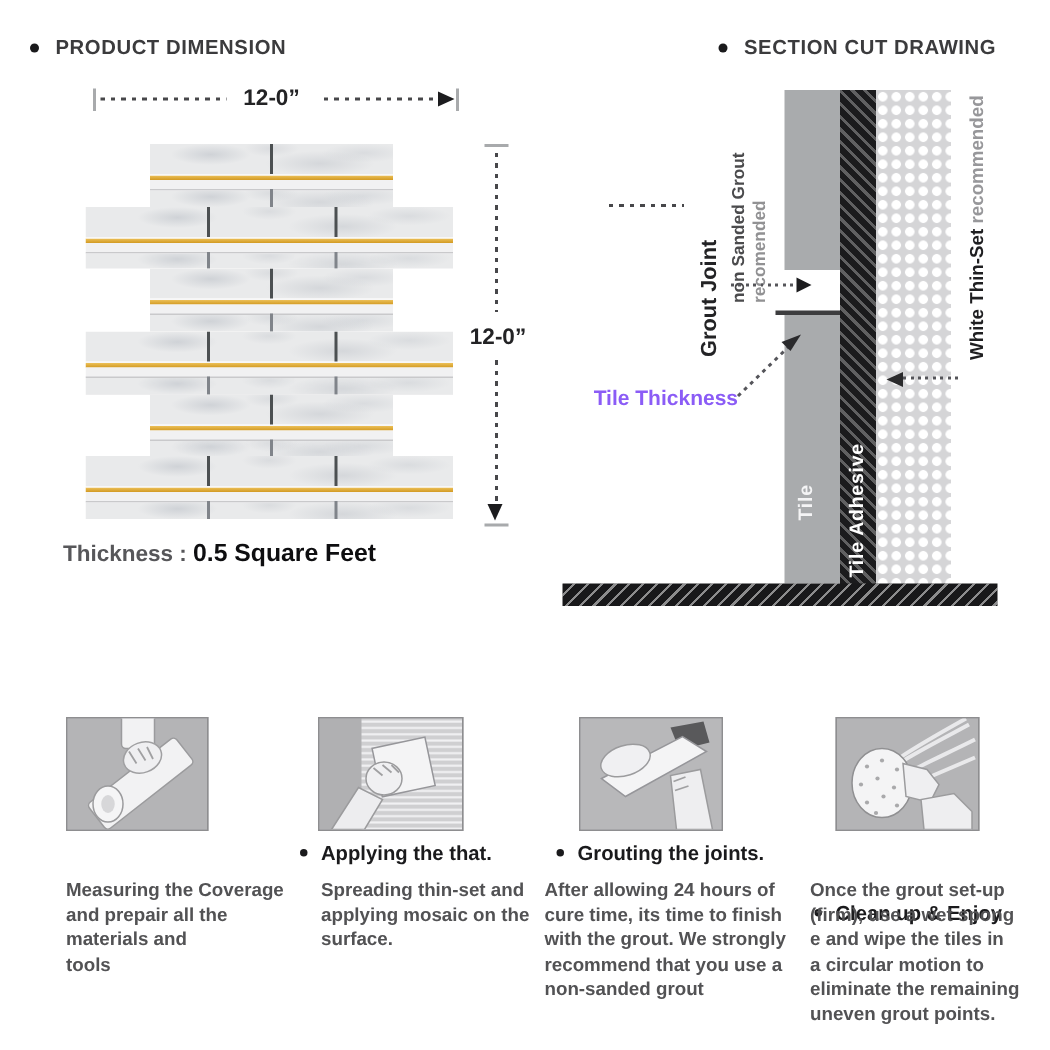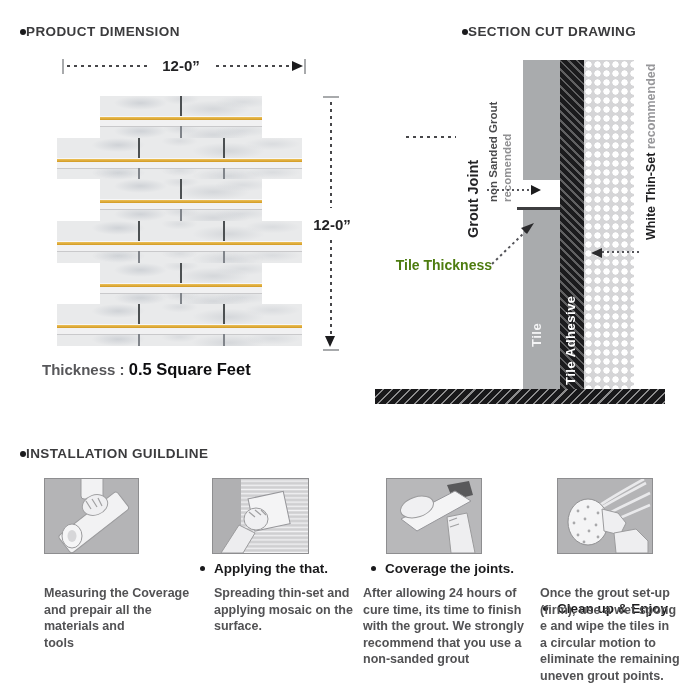--- a/index.html
+++ b/index.html
@@ -1,21 +1,21 @@
 <!DOCTYPE html>
 <html style="--gold: #d29a23; --marble: #e9eaeb; --tilegray: #a9abad; --boxgray: #b4b4b6;"><head>
 <meta charset="utf-8">
 <style>
   html,body{margin:0;padding:0;background:#fff;}
   #canvas{
     position:relative;width:700px;height:700px;background:#fff;
     font-family:"Liberation Sans",sans-serif;color:#3b3b3d;overflow:hidden;
   }
   
-  .sec-title{position:absolute;display:flex;align-items:center;
+  .sec-title{position:absolute;display:flex;align-items:center;gap:11px;
     font-weight:700;font-size:13.5px;letter-spacing:.4px;color:#3b3b3d;}
   .dot{width:6px;height:6px;border-radius:50%;background:#1a1a1c;flex:0 0 auto;}
 
   
   .dashx{position:absolute;height:2px;background:repeating-linear-gradient(90deg,#47474a 0 3px,transparent 3px 7px);}
   .dashy{position:absolute;width:2px;background:repeating-linear-gradient(180deg,#47474a 0 3px,transparent 3px 7px);}
   .dotx{position:absolute;height:2px;background:repeating-linear-gradient(90deg,#55555a 0 2px,transparent 2px 5px);}
   .tickv{position:absolute;width:2px;height:15px;background:#a8aaac;}
   .tickh{position:absolute;height:2px;width:16px;background:#a8aaac;}
   .arr-r{position:absolute;width:0;height:0;border-left:11px solid #1c1c1e;border-top:5.5px solid transparent;border-bottom:5.5px solid transparent;}
@@ -47,21 +47,21 @@
     background-image:repeating-linear-gradient(45deg,transparent 0 4px,rgba(255,255,255,.30) 4px 6px);}
   #thinset{position:absolute;left:584px;top:60px;width:50px;height:330px;background-color:#d5d5d7;
     background-image:radial-gradient(circle at 4.5px 4.5px,#ffffff 2.9px,transparent 3.4px);background-size:9px 9px;}
   #floor{position:absolute;left:375px;top:389px;width:290px;height:15px;background-color:#18181a;
     background-image:repeating-linear-gradient(135deg,transparent 0 5px,rgba(255,255,255,.5) 5px 6.5px);}
   .vtext{writing-mode:vertical-rl;transform:rotate(180deg);line-height:1.1;white-space:nowrap;}
   .vlabel{position:absolute;}
   #tile-top-edge{position:absolute;left:517px;top:207px;width:45px;height:3px;background:#3d3d3f;}
   #leader-svg{position:absolute;left:486px;top:212px;pointer-events:none;}
   #thickness-label{position:absolute;left:382px;top:256px;width:110px;text-align:right;
-    font-weight:700;font-size:14px;color:#4d7c0f;line-height:18px;}
+    font-weight:700;font-size:14px;color:#8b5cf6;line-height:18px;}
 
   
   .stepbox{position:absolute;top:478px;height:76px;background:var(--boxgray,#b4b4b6);border:1px solid #8e8e90;box-sizing:border-box;}
   .steptitle{position:absolute;top:561px;display:flex;align-items:center;gap:9px;
     font-weight:700;font-size:13.5px;color:#1a1a1c;}
   .steptitle .dot{width:5px;height:5px;}
   .stepdesc{position:absolute;top:585px;font-weight:700;font-size:12.5px;color:#525254;
     line-height:16.5px;white-space:pre-line;}
   .stepbox svg{display:block;}
 </style>
@@ -135,21 +135,21 @@
   <div class="dimlabel" style="left:305px;top:216px;width:54px;">12-0”</div>
   <div class="dashy" style="left:330px;top:240px;height:95px;"></div>
   <div class="arr-d" style="left:325px;top:336px;"></div>
   <div class="tickh" style="left:323px;top:349px;"></div>
 
   <div style="position:absolute;left:42px;top:360px;font-size:15px;">
     <span style="font-weight:700;color:#57575a;">Thickness :</span>
     <span style="font-weight:700;font-size:16.5px;color:#0e0e10;">0.5 Square Feet</span>
   </div>
 
-  <div class="sec-title" style="left:462px;top:24px;">
+  <div class="sec-title" style="left:479px;top:24px;">
     <span class="dot"></span>
     <span>SECTION CUT DRAWING</span>
   </div>
 
   <div class="dashx" style="left:406px;top:136px;width:50px;"></div>
 
   <div class="tileblock" style="top:60px;height:120px;"></div>
   <div class="tileblock" style="top:210px;height:179px;"></div>
   <div id="tile-top-edge"></div>
   <div id="adhesive"></div>
@@ -174,24 +174,20 @@
   <div class="dotx" style="left:602px;top:251px;width:38px;"></div>
 
   <div id="thickness-label">
     <div>Tile Thickness</div>
   </div>
   <svg id="leader-svg" width="60" height="58" viewBox="0 0 60 58">
     <line x1="6" y1="52" x2="42" y2="17" stroke="#55555a" stroke-width="2" stroke-dasharray="2.5 3.2"></line>
     <polygon points="48,11 41,22 35,16" fill="#2a2a2c"></polygon>
   </svg>
 
-  <div class="sec-title" style="left:20px;top:446px;">
-    <span class="dot"></span>
-    <span>INSTALLATION GUILDLINE</span>
-  </div>
 
   <div class="stepbox" style="left:44px;width:95px;">
     <svg width="93" height="74" viewBox="0 0 93 74">
       <rect width="93" height="74" fill="#b4b4b6"></rect>
       <rect x="36" y="-6" width="22" height="26" rx="3" fill="#f2f2f3" stroke="#9b9b9d"></rect>
       <g transform="rotate(-38 48 44)">
         <rect x="12" y="33" width="74" height="22" rx="3" fill="#f2f2f3" stroke="#9b9b9d"></rect>
       </g>
       <ellipse cx="27" cy="57" rx="10" ry="12" fill="#f5f5f6" stroke="#9b9b9d"></ellipse>
       <ellipse cx="27" cy="57" rx="4.5" ry="6" fill="#d7d7d9"></ellipse>
@@ -235,21 +231,21 @@
       <rect width="94" height="74" fill="#b8b8ba"></rect>
       <polygon points="60,6 82,2 86,16 66,21" fill="#59595b"></polygon>
       <polygon points="14,40 68,12 84,22 30,52" fill="#f4f4f5" stroke="#96969a"></polygon>
       <ellipse cx="30" cy="28" rx="17" ry="10" fill="#f0f0f2" stroke="#9b9b9d" transform="rotate(-18 30 28)"></ellipse>
       <polygon points="64,74 60,38 80,34 88,74" fill="#eeeef0" stroke="#9b9b9d"></polygon>
       <path d="M62,42 l8,-3 M63,48 l9,-3" stroke="#a0a0a2" stroke-width="1.2" fill="none"></path>
     </svg>
   </div>
   <div class="steptitle" style="left:371px;">
     <span class="dot"></span>
-    <span>Coverage the joints.</span>
+    <span>Grouting the joints.</span>
   </div>
   <div class="stepdesc" style="left:363px;width:178px;">After allowing 24 hours of
 cure time, its time to finish
 with the grout. We strongly
 recommend that you use a
 non-sanded grout</div>
 
   <div class="stepbox" style="left:557px;width:96px;">
     <svg width="94" height="74" viewBox="0 0 94 74">
       <rect width="94" height="74" fill="#b4b4b6"></rect>

